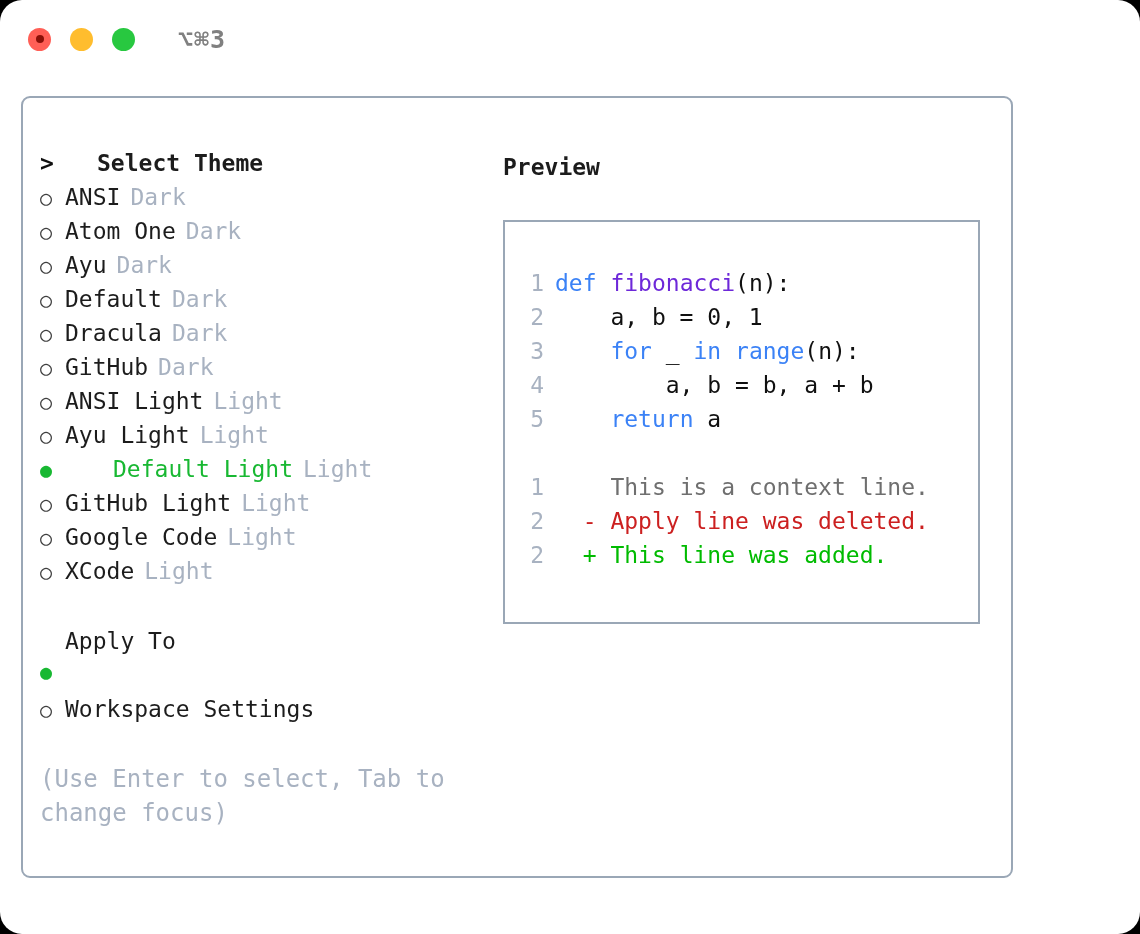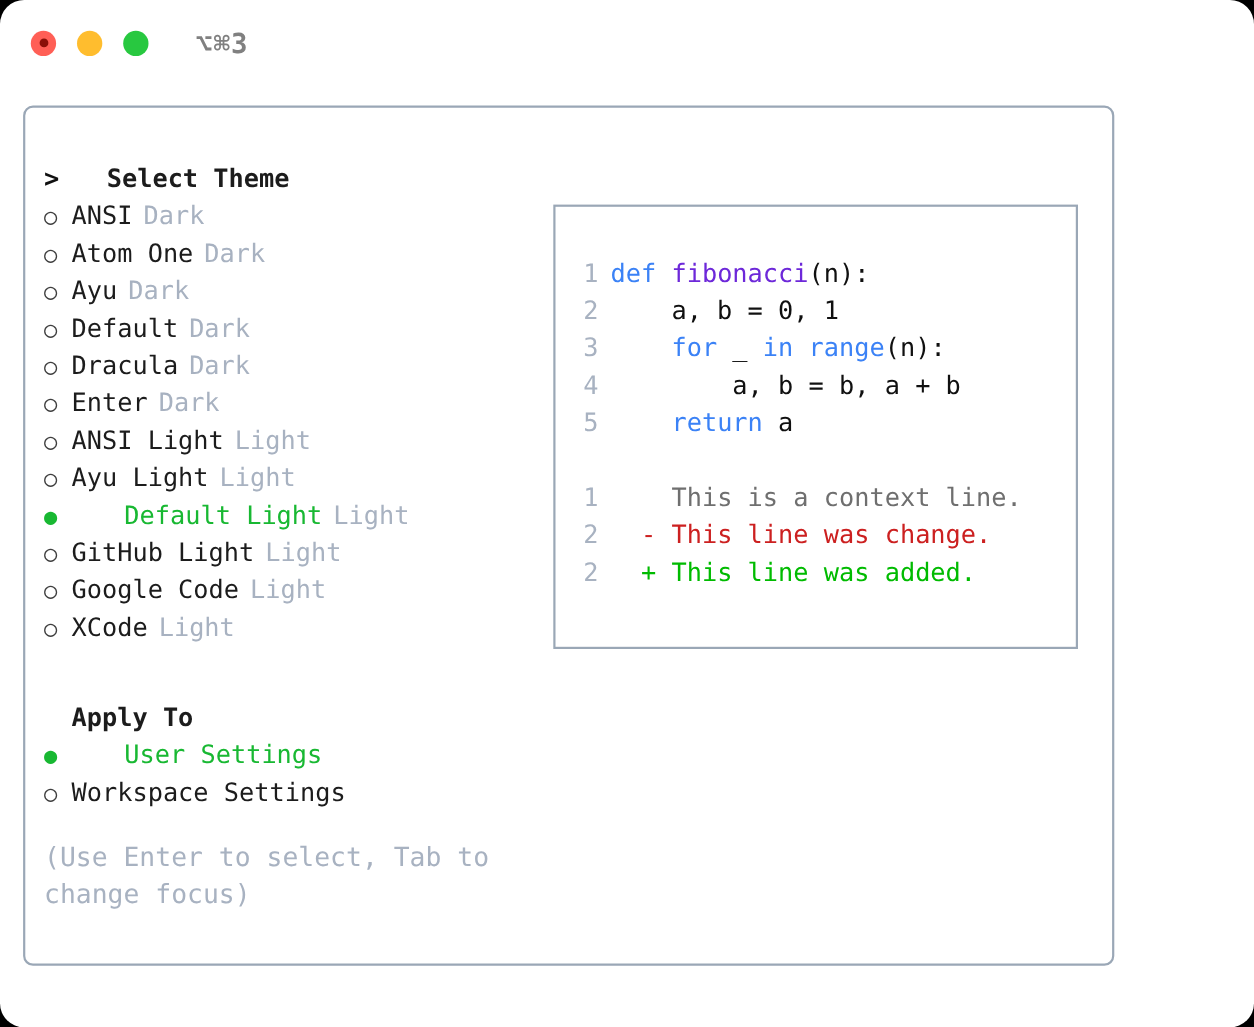--- a/index.html
+++ b/index.html
@@ -118,22 +118,21 @@
 
   .label { color: #1c1c1c; }
   .label.green { color: #18b832; margin-left: 48px; }
   .label.bold { font-weight: bold; margin-left: 32px; }
   .tag {
     color: #a8b2c1;
     margin-left: 10px;
   }
 
   .section-head {
-    margin-top: 48px;
-    font-weight: bold;
+    margin-top: 36px;
   }
 
   .hint {
     position: absolute;
     left: 17px;
     top: 664px;
     width: 410px;
     font-size: 24px;
     line-height: 34px;
     color: #a8b2c1;
@@ -214,56 +213,57 @@
           <span class="bullet caret">&gt;</span>
           <span class="label bold">Select Theme</span>
         </div>
 
         <div id="theme-rows">
             <div class="row"><span class="bullet">○</span><span class="label">ANSI</span><span class="tag">Dark</span></div>
             <div class="row"><span class="bullet">○</span><span class="label">Atom One</span><span class="tag">Dark</span></div>
             <div class="row"><span class="bullet">○</span><span class="label">Ayu</span><span class="tag">Dark</span></div>
             <div class="row"><span class="bullet">○</span><span class="label">Default</span><span class="tag">Dark</span></div>
             <div class="row"><span class="bullet">○</span><span class="label">Dracula</span><span class="tag">Dark</span></div>
-            <div class="row"><span class="bullet">○</span><span class="label">Enter</span><span class="tag">Dark</span></div>
+            <div class="row"><span class="bullet">○</span><span class="label">GitHub</span><span class="tag">Dark</span></div>
             <div class="row"><span class="bullet">○</span><span class="label">ANSI Light</span><span class="tag">Light</span></div>
             <div class="row"><span class="bullet">○</span><span class="label">Ayu Light</span><span class="tag">Light</span></div>
             <div class="row"><span class="bullet filled">●</span><span class="label green">Default Light</span><span class="tag">Light</span></div>
             <div class="row"><span class="bullet">○</span><span class="label">GitHub Light</span><span class="tag">Light</span></div>
             <div class="row"><span class="bullet">○</span><span class="label">Google Code</span><span class="tag">Light</span></div>
             <div class="row"><span class="bullet">○</span><span class="label">XCode</span><span class="tag">Light</span></div>
           </div>
 
         <div class="row section-head">
           <span class="bullet blank">○</span>
           <span class="label">Apply To</span>
         </div>
 
         <div id="apply-rows">
-            <div class="row"><span class="bullet filled">●</span><span class="label green">User Settings</span></div>
+            <div class="row"><span class="bullet filled">●</span></div>
             <div class="row"><span class="bullet">○</span><span class="label">Workspace Settings</span></div>
           </div>
       </div>
 
       <div class="hint">(Use Enter to select, Tab to change focus)</div>
 
       <div class="right-col">
+        <div class="preview-title">Preview</div>
         <div class="preview-box">
           <div class="code-area">
             <div id="code-rows">
                 <div class="code-line"><span class="lineno">1</span><span class="code-text"><span class="tok-kw">def</span><span class="tok-pl"> </span><span class="tok-fn">fibonacci</span><span class="tok-pl">(n):</span></span></div>
                 <div class="code-line"><span class="lineno">2</span><span class="code-text"><span class="tok-pl">    a, b = 0, 1</span></span></div>
                 <div class="code-line"><span class="lineno">3</span><span class="code-text"><span class="tok-pl">    </span><span class="tok-kw">for</span><span class="tok-pl"> _ </span><span class="tok-kw">in</span><span class="tok-pl"> </span><span class="tok-kw">range</span><span class="tok-pl">(n):</span></span></div>
                 <div class="code-line"><span class="lineno">4</span><span class="code-text"><span class="tok-pl">        a, b = b, a + b</span></span></div>
                 <div class="code-line"><span class="lineno">5</span><span class="code-text"><span class="tok-pl">    </span><span class="tok-kw">return</span><span class="tok-pl"> a</span></span></div>
               </div>
             <div class="diff-gap"></div>
             <div id="diff-rows">
                 <div class="code-line"><span class="lineno">1</span><span class="diff-ctx">    </span><span class="diff-ctx">This is a context line.</span></div>
-                <div class="code-line"><span class="lineno">2</span><span class="diff-del">  - </span><span class="diff-del">This line was change.</span></div>
+                <div class="code-line"><span class="lineno">2</span><span class="diff-del">  - </span><span class="diff-del">Apply line was deleted.</span></div>
                 <div class="code-line"><span class="lineno">2</span><span class="diff-add">  + </span><span class="diff-add">This line was added.</span></div>
               </div>
           </div>
         </div>
       </div>
 
     </div>
   </div>
 </div>
 

